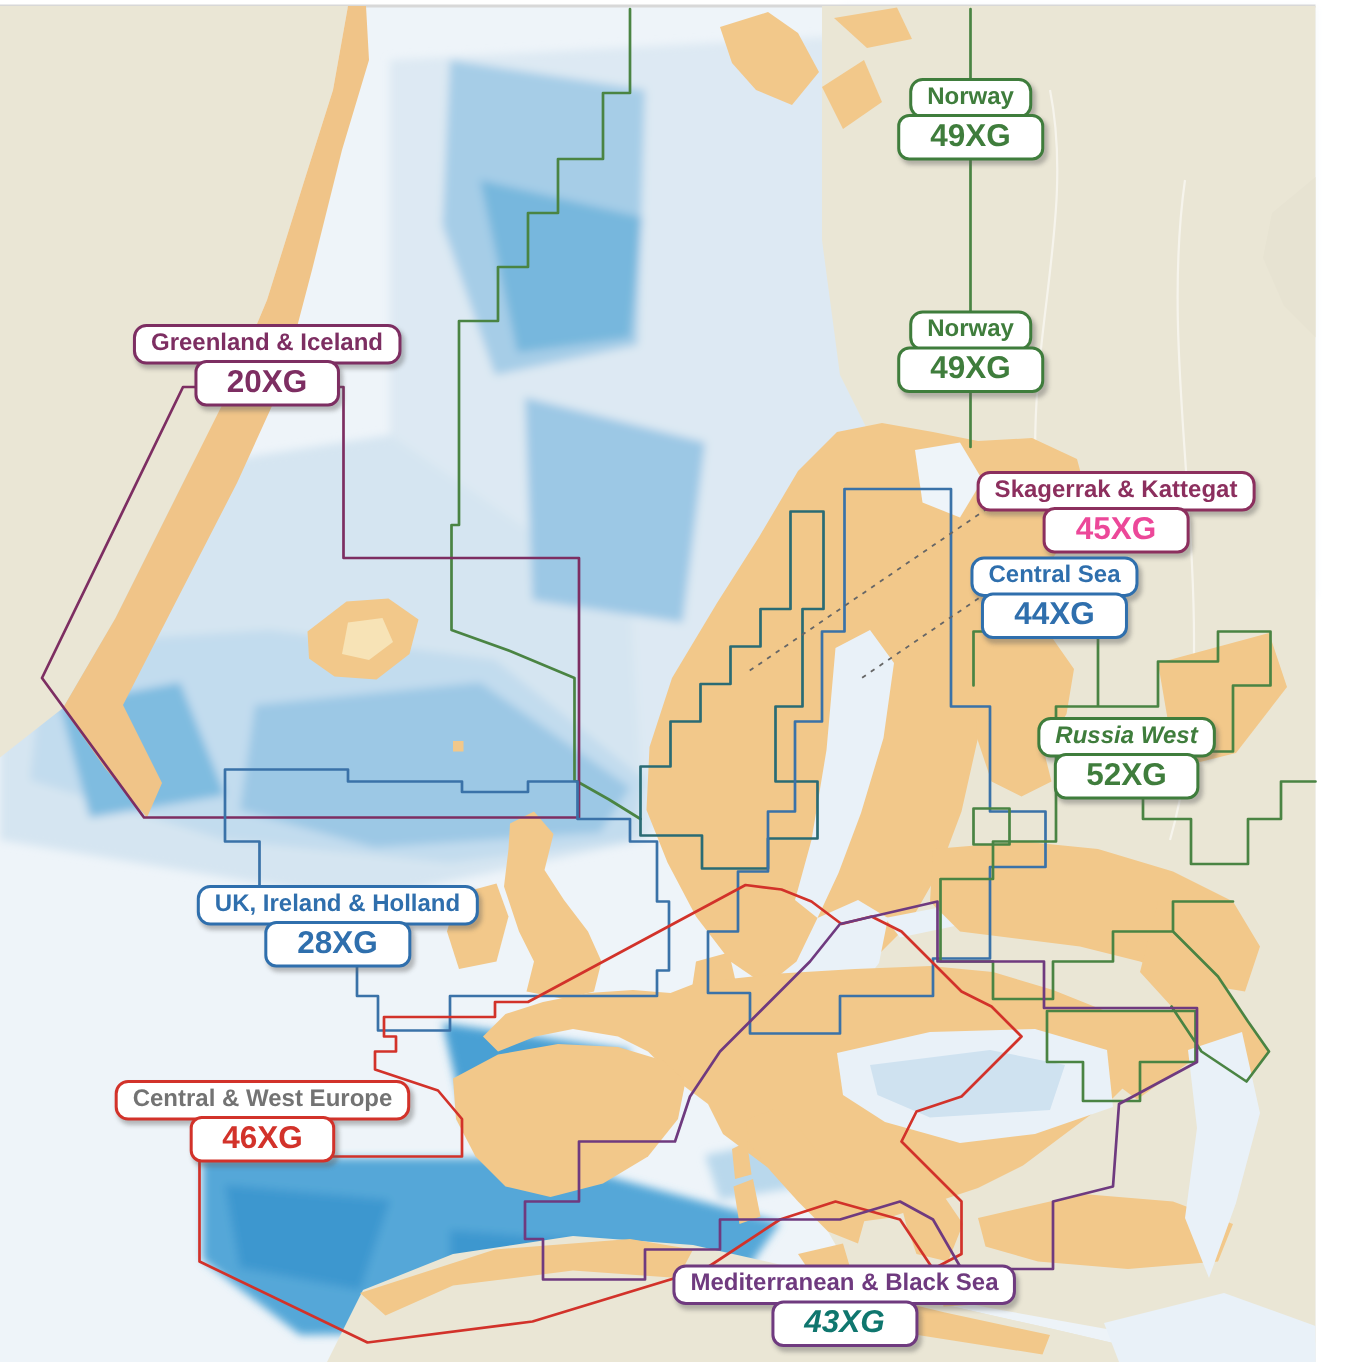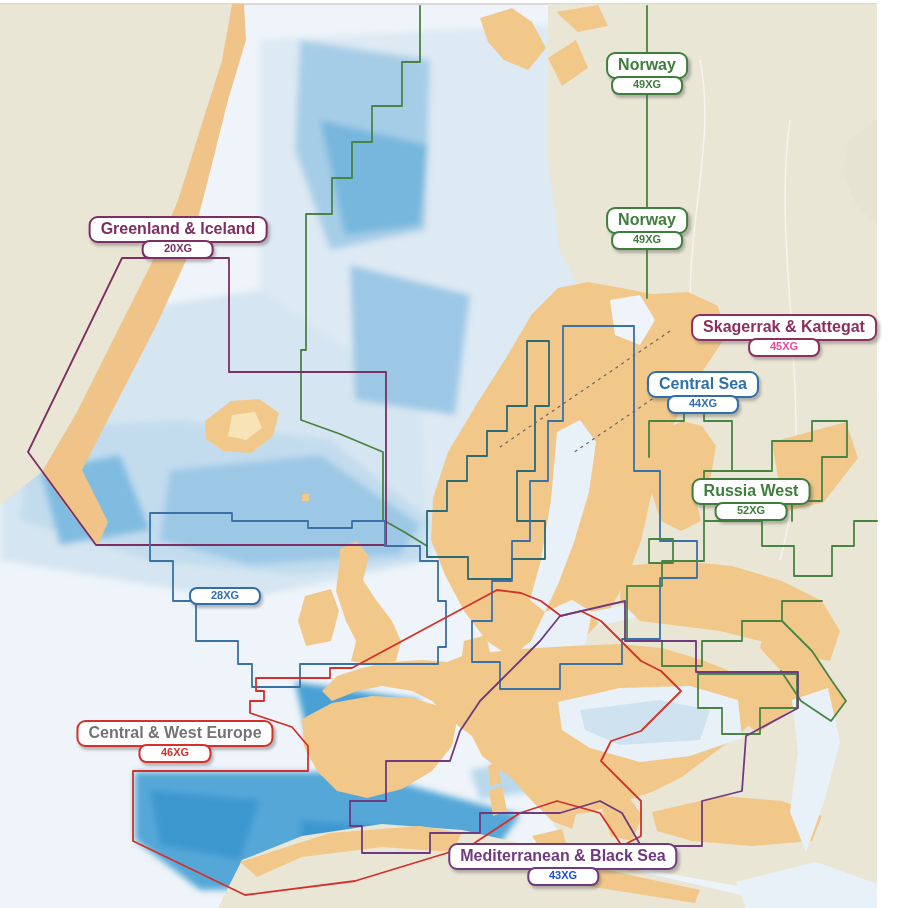--- a/index.html
+++ b/index.html
@@ -5,21 +5,21 @@
   html,body{margin:0;padding:0;background:#ffffff;}
   #stage{position:relative;width:900px;height:908px;overflow:hidden;
          font-family:"Liberation Sans","DejaVu Sans",sans-serif;}
   #map-svg{position:absolute;left:0;top:0;}
   .region-label{position:absolute;transform:translateX(-50%);display:flex;
                 flex-direction:column;align-items:center;z-index:10;cursor:pointer;}
   .rl-name{background:#fff;border:2px solid #444;border-radius:9px;
            padding:2px 10px 3px;font-size:16px;font-weight:700;white-space:nowrap;
            box-shadow:2px 3px 3px rgba(90,90,90,.4);line-height:1.15;}
   .rl-code{background:#fff;border:2px solid #444;border-radius:8px;
-           padding:0px 20px 1px;font-size:11px;font-weight:700;white-space:nowrap;
+           padding:0px 20px 1px;font-size:21px;font-weight:700;white-space:nowrap;
            box-shadow:2px 3px 3px rgba(90,90,90,.4);margin-top:-3px;z-index:2;line-height:1.2;}
 </style>
 </head>
 <body>
 
 <div id="stage">
 
 <svg id="map-svg" width="908" height="908" viewBox="0 0 908 908">
   <defs>
     <filter id="soft" x="-20%" y="-20%" width="140%" height="140%">
@@ -137,37 +137,38 @@
   <div class="rl-code" style="color: rgb(63, 125, 60); border-color: rgb(63, 125, 60);">49XG</div>
 </div>
 <div class="region-label" style="left:647px;top:207px">
   <div class="rl-name" style="color: rgb(63, 125, 60); border-color: rgb(63, 125, 60);">Norway</div>
   <div class="rl-code" style="color: rgb(63, 125, 60); border-color: rgb(63, 125, 60);">49XG</div>
 </div>
 <div class="region-label" style="left:178px;top:216px">
   <div class="rl-name" style="color: rgb(125, 46, 98); border-color: rgb(125, 46, 98); text-align: right;">Greenland &amp; Iceland</div>
   <div class="rl-code" style="color: rgb(125, 46, 98); border-color: rgb(125, 46, 98);">20XG</div>
 </div>
-<div class="region-label" style="left:784px;top:314px">
+<div class="region-label" style="left:744px;top:314px">
   <div class="rl-name" style="color: rgb(140, 47, 94); border-color: rgb(140, 47, 94);">Skagerrak &amp; Kattegat</div>
   <div class="rl-code" style="color: #ec4899; border-color: rgb(140, 47, 94);">45XG</div>
 </div>
 <div class="region-label" style="left:703px;top:371px">
   <div class="rl-name" style="color: rgb(47, 111, 173); border-color: rgb(47, 111, 173);">Central Sea</div>
   <div class="rl-code" style="color: rgb(47, 111, 173); border-color: rgb(47, 111, 173);">44XG</div>
 </div>
 <div class="region-label" style="left:751px;top:478px">
-  <div class="rl-name" style="color: rgb(63, 125, 60); border-color: rgb(63, 125, 60);">Russia West</div>
+  <div class="rl-name" style="color: rgb(63, 125, 60); border-color: rgb(63, 125, 60); font-style: italic;">Russia West</div>
   <div class="rl-code" style="color: rgb(63, 125, 60); border-color: rgb(63, 125, 60);">52XG</div>
 </div>
 <div class="region-label" style="left:225px;top:590px">
+  <div class="rl-name" style="color: rgb(47, 111, 173); border-color: rgb(47, 111, 173);">UK, Ireland &amp; Holland</div>
   <div class="rl-code" style="color: rgb(47, 111, 173); border-color: rgb(47, 111, 173);">28XG</div>
 </div>
 <div class="region-label" style="left:175px;top:720px">
   <div class="rl-name" style="color: #737373; border-color: rgb(210, 50, 42);">Central &amp; West Europe</div>
   <div class="rl-code" style="color: rgb(210, 50, 42); border-color: rgb(210, 50, 42);">46XG</div>
 </div>
 <div class="region-label" style="left:563px;top:843px">
   <div class="rl-name" style="color: rgb(111, 58, 127); border-color: rgb(111, 58, 127);">Mediterranean &amp; Black Sea</div>
-  <div class="rl-code" style="color: #1d4ed8; border-color: rgb(111, 58, 127);">43XG</div>
+  <div class="rl-code" style="color: #0f766e; border-color: rgb(111, 58, 127); font-style: italic;">43XG</div>
 </div>
 
 </div>
 
 </body></html>

